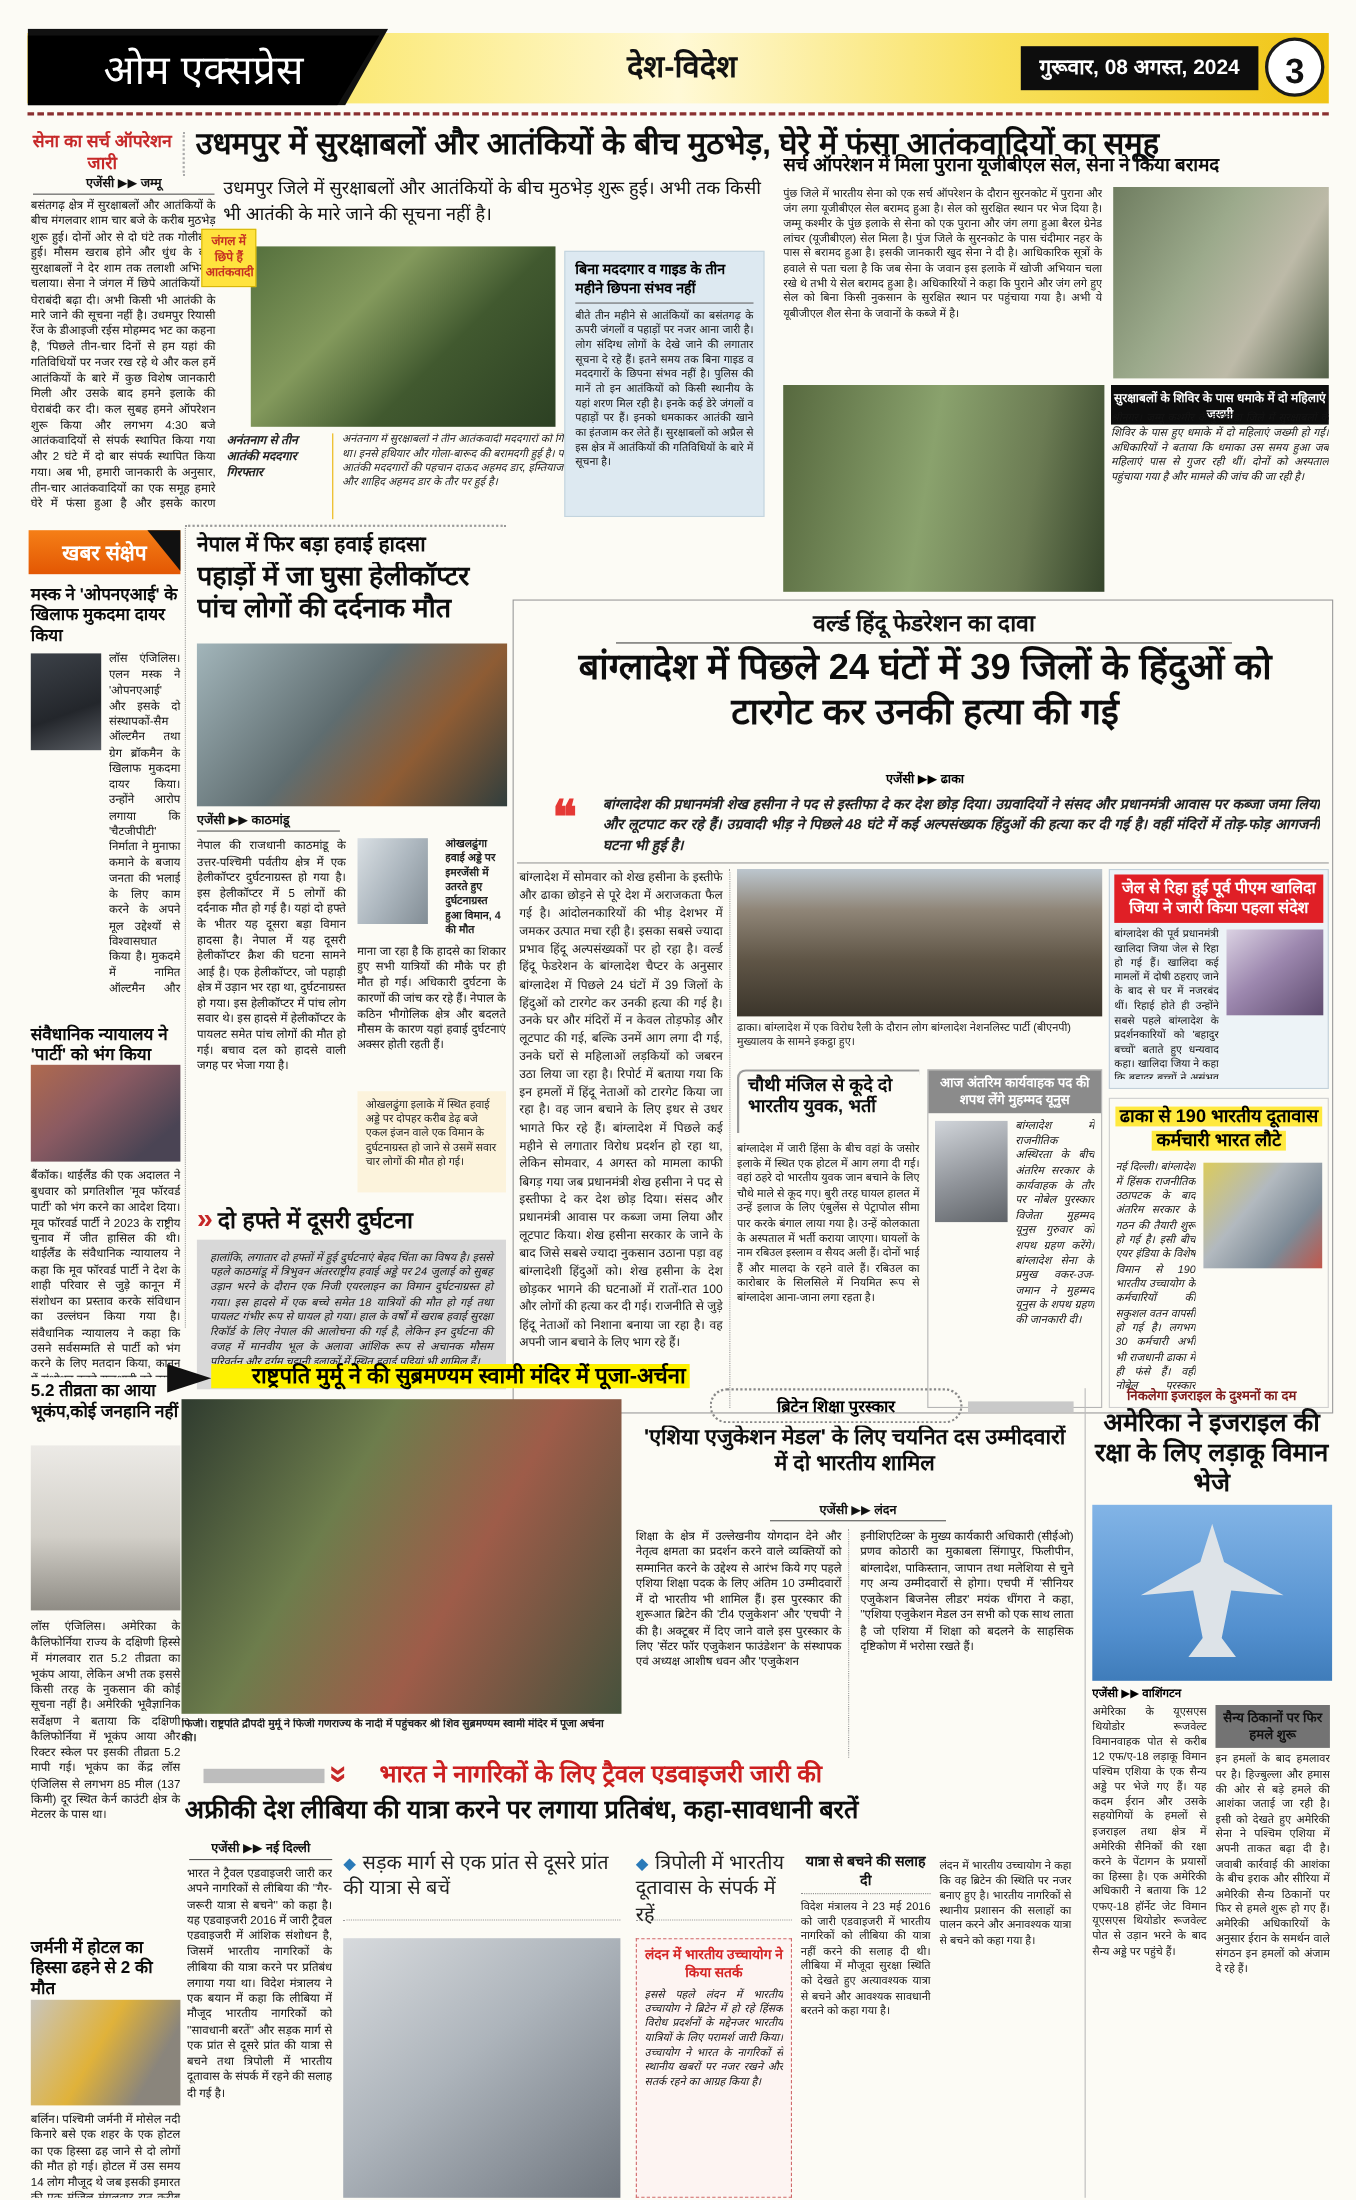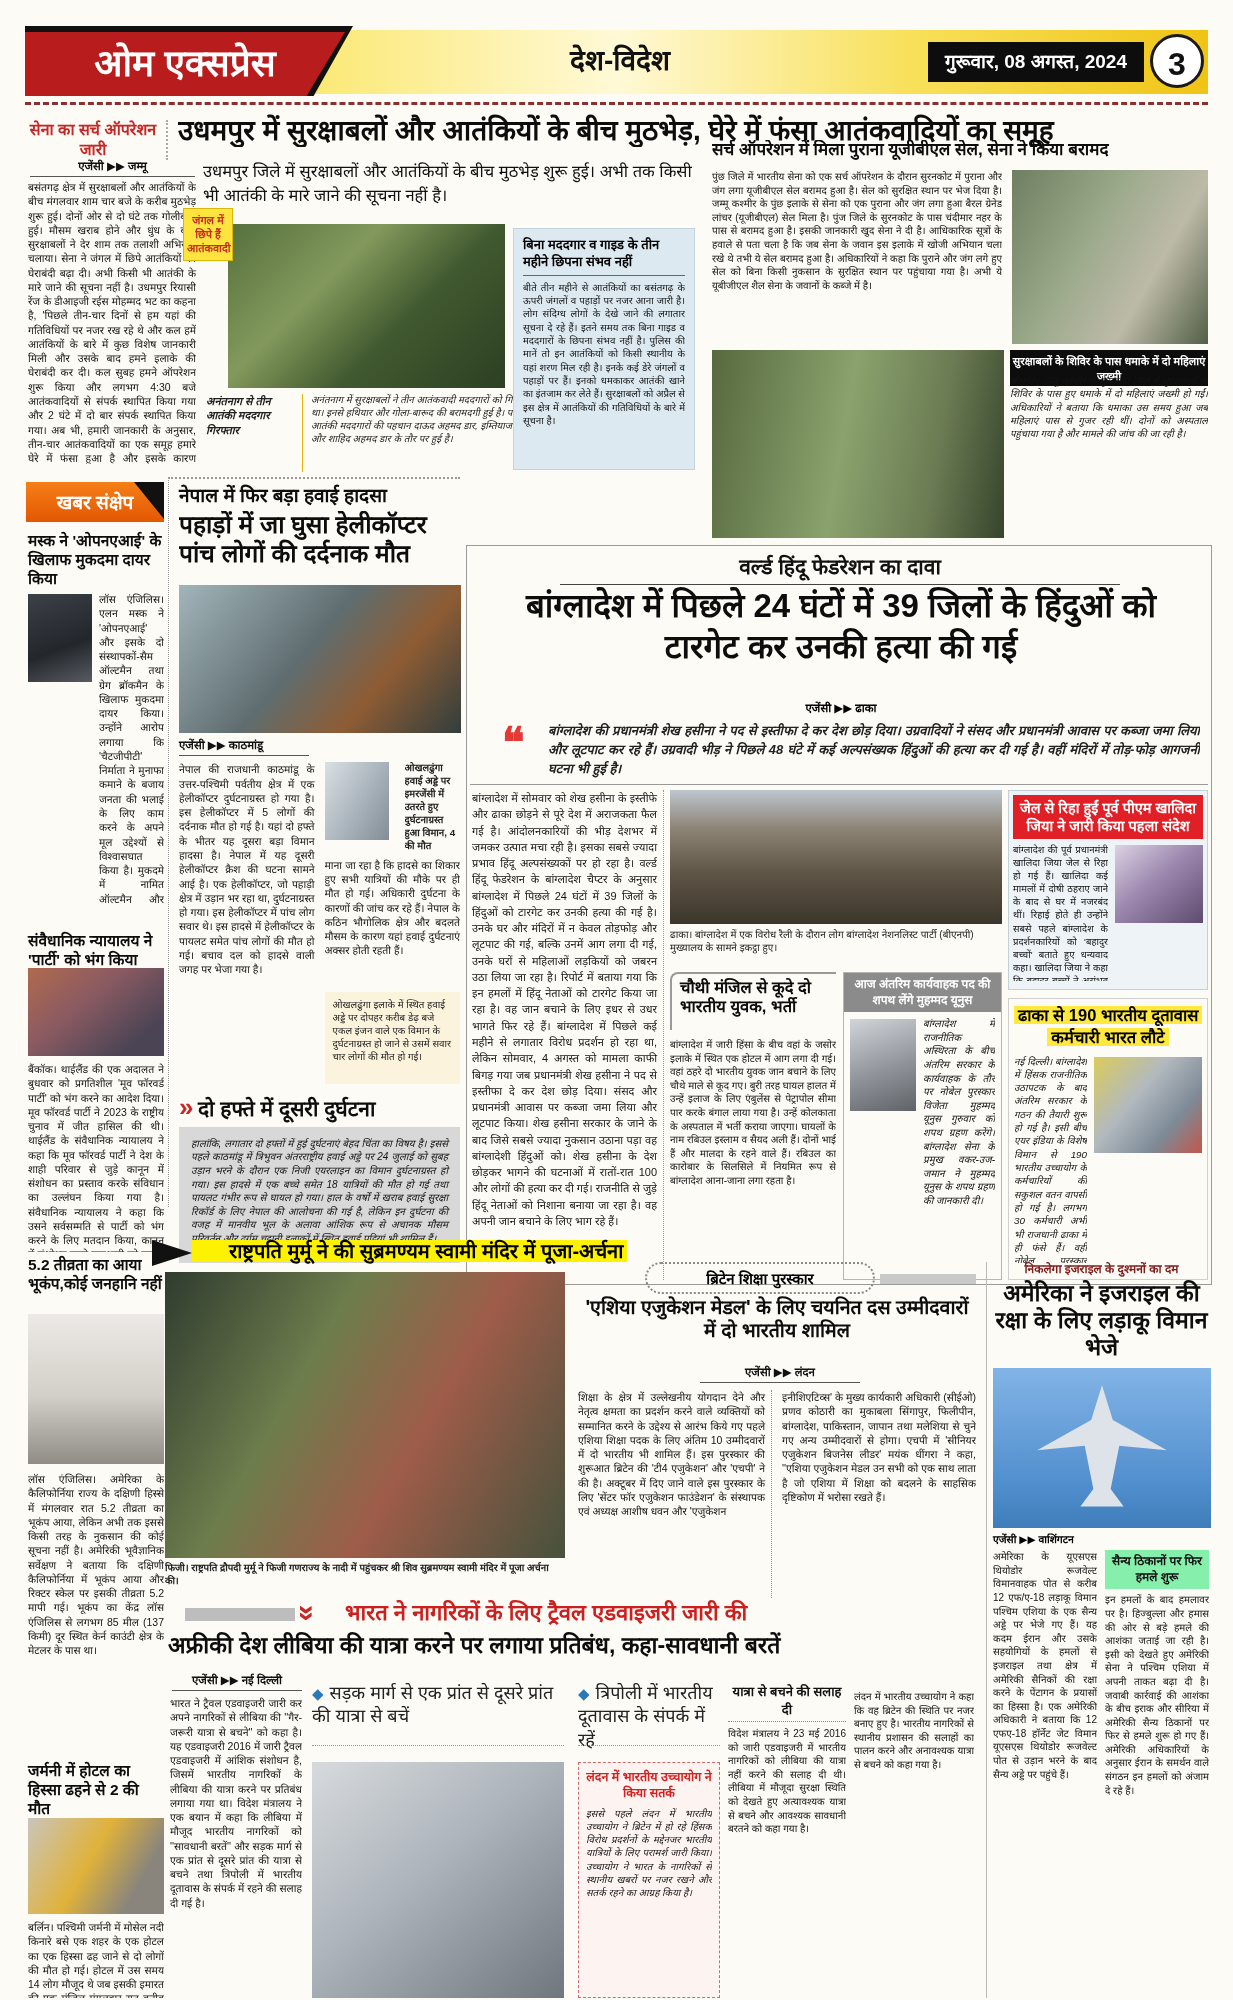--- a/index.html
+++ b/index.html
@@ -50,21 +50,21 @@
   .lhead{color:#d42222;font-weight:bold;font-size:12.5px;text-align:center;line-height:1.3;}
   .subhd{font-weight:bold;font-size:13px;text-align:center;color:#111;}
 </style>
 </head>
 <body>
 
 <div class="sheet">
 
   <div class="abs" style="left:25px;top:30px;width:1183px;height:64px;background:linear-gradient(90deg,#f2c718,#fbe977 25%,#fff9d6 50%,#f8e05a 75%,#f0c415);"></div>
   <div class="abs" style="left:25px;top:26px;width:328px;height:70px;background:#111;clip-path:polygon(0 0,100% 0,88% 100%,0 100%);"></div>
-  <div class="abs" style="left:25px;top:32px;width:320px;height:64px;background:#b91c1c;clip-path:polygon(0 0,100% 0,88% 100%,0 100%);color:#fff;font-weight:bold;font-size:37px;line-height:64px;text-align:center;">
+  <div class="abs" style="left:25px;top:32px;width:320px;height:64px;background:#000000;clip-path:polygon(0 0,100% 0,88% 100%,0 100%);color:#fff;font-weight:normal;font-size:37px;line-height:64px;text-align:center;">
     <span>ओम एक्सप्रेस</span>
   </div>
   <div class="abs" style="left:400px;top:40px;width:440px;text-align:center;font-size:28px;font-weight:bold;color:#111;">देश-विदेश</div>
   <div class="abs" style="left:928px;top:42px;width:216px;height:40px;background:#0d0d0d;color:#fff;font-weight:bold;font-size:19px;line-height:40px;text-align:center;">
     <span>गुरूवार, 08 अगस्त, 2024</span>
   </div>
   <div class="abs" style="left:1150px;top:34px;width:54px;height:54px;border-radius:50%;background:#fff;border:3px solid #1a1a1a;color:#111;font-weight:bold;font-size:32px;line-height:54px;text-align:center;">
     <span>3</span>
   </div>
   <div class="abs" style="left:25px;top:102px;width:1183px;border-top:3px dashed #8a3030;"></div>
@@ -200,21 +200,21 @@
     <div class="hl" style="font-size:23px;text-align:center;margin-top:4px;height:84px;overflow:hidden;">अमेरिका ने इजराइल की रक्षा के लिए लड़ाकू विमान भेजे</div>
     <div class="ph ph-jet" style="width:218px;height:160px;margin-top:4px;position:relative;">
       <svg width="218" height="160" viewBox="0 0 100 74">
           <polygon points="50,8 55,24 80,38 58,36 54,56 60,64 40,64 46,56 42,36 20,38 45,24" fill="#dde3e8"></polygon>
         </svg>
     </div>
     <div style="font-weight:bold;font-size:10.5px;margin:4px 0;">एजेंसी ▶▶ वाशिंगटन</div>
     <div style="display:flex;gap:8px;">
       <div class="jt" style="width:104px;height:398px;font-size:10px;">अमेरिका के यूएसएस थियोडोर रूजवेल्ट विमानवाहक पोत से करीब 12 एफ/ए-18 लड़ाकू विमान पश्चिम एशिया के एक सैन्य अड्डे पर भेजे गए हैं। यह कदम ईरान और उसके सहयोगियों के हमलों से इजराइल तथा क्षेत्र में अमेरिकी सैनिकों की रक्षा करने के पेंटागन के प्रयासों का हिस्सा है। एक अमेरिकी अधिकारी ने बताया कि 12 एफए-18 हॉर्नेट जेट विमान यूएसएस थियोडोर रूजवेल्ट पोत से उड़ान भरने के बाद सैन्य अड्डे पर पहुंचे हैं।</div>
       <div style="width:104px;">
-        <div class="grayhead" style="background:#86efac;color:#111;">सैन्य ठिकानों पर फिर हमले शुरू</div>
+        <div class="grayhead" style="background:#737373;color:#111;">सैन्य ठिकानों पर फिर हमले शुरू</div>
         <div class="jt" style="height:352px;font-size:10px;margin-top:4px;">इन हमलों के बाद हमलावर पर है। हिज्बुल्ला और हमास की ओर से बड़े हमले की आशंका जताई जा रही है। इसी को देखते हुए अमेरिकी सेना ने पश्चिम एशिया में अपनी ताकत बढ़ा दी है। जवाबी कार्रवाई की आशंका के बीच इराक और सीरिया में अमेरिकी सैन्य ठिकानों पर फिर से हमले शुरू हो गए हैं। अमेरिकी अधिकारियों के अनुसार ईरान के समर्थन वाले संगठन इन हमलों को अंजाम दे रहे हैं।</div>
       </div>
     </div>
   </div>
 
   <div class="abs" style="left:185px;top:1608px;width:110px;height:13px;background:#bdbdbd;"></div>
   <div class="abs chev" style="left:300px;top:1596px;font-size:30px;transform:rotate(90deg);">»</div>
   <div class="abs" style="left:345px;top:1596px;width:620px;font-weight:bold;font-size:22px;color:#cc1f1f;">भारत ने नागरिकों के लिए ट्रैवल एडवाइजरी जारी की</div>
   <div class="abs hl" style="left:168px;top:1632px;width:800px;font-size:23px;white-space:nowrap;overflow:hidden;">अफ्रीकी देश लीबिया की यात्रा करने पर लगाया प्रतिबंध, कहा-सावधानी बरतें</div>
 

